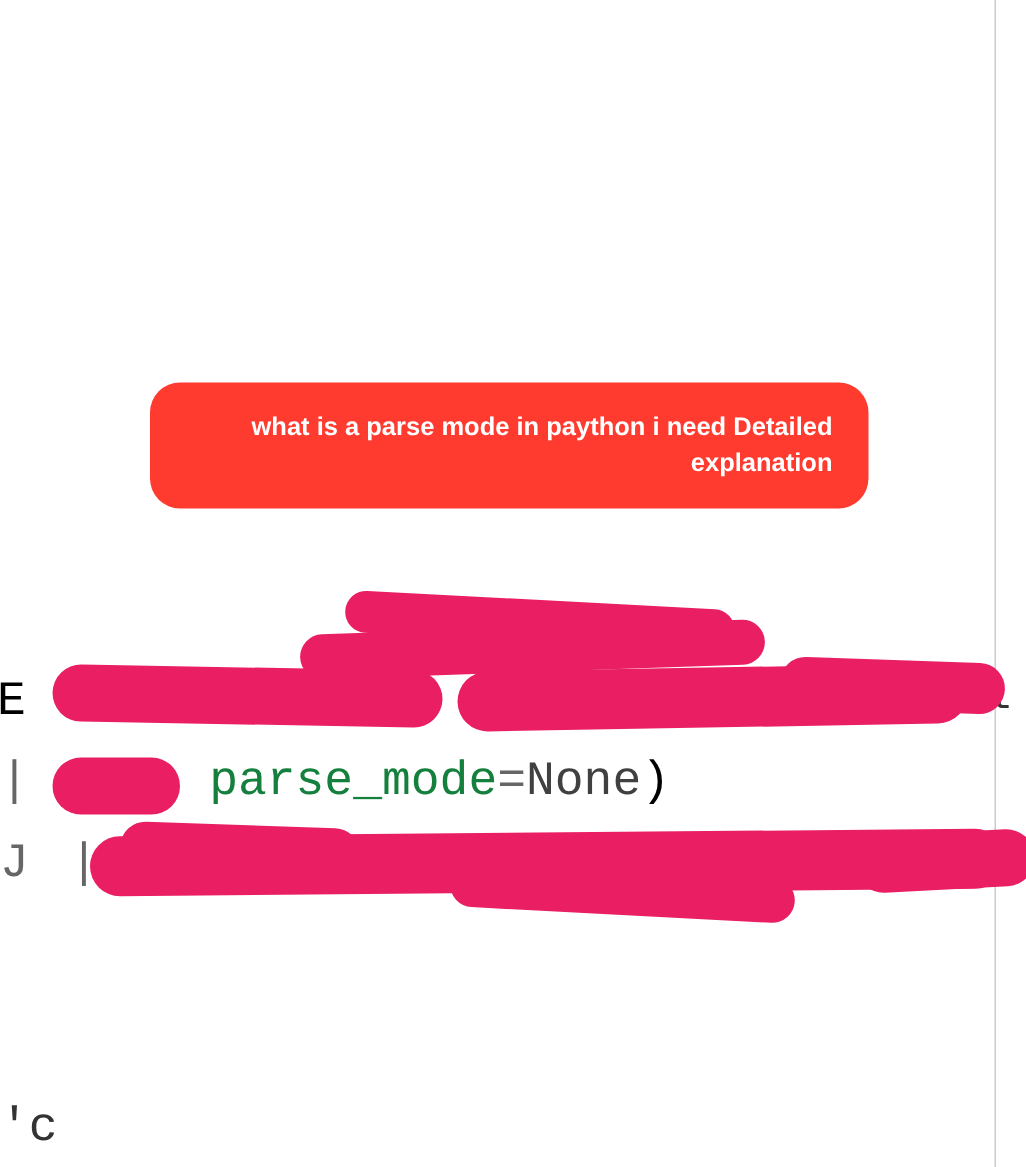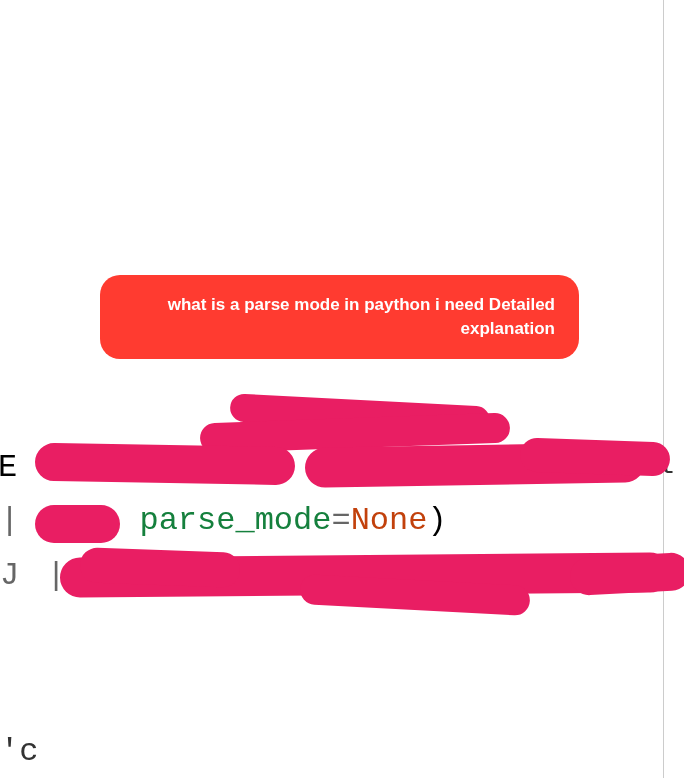--- a/index.html
+++ b/index.html
@@ -25,21 +25,20 @@
       left: 100px;
       right: 105px;
       background: #ff3b30;
       color: #ffffff;
       padding: 18px 24px;
       border-radius: 20px;
       font-size: 17px;
       font-weight: bold;
       text-align: right;
       line-height: 1.4;
-      margin-top: 20px;
     }
     .code-area {
       position: absolute;
       top: 440px;
       left: -5px;
       right: 0;
       font-family: 'Courier New', monospace;
       font-size: 32px;
       line-height: 1.6;
     }
@@ -53,21 +52,21 @@
       margin-top: 5px;
     }
     .code-line3 {
       position: relative;
       height: 50px;
       margin-top: 5px;
     }
     .txt-e { color: #000; font-weight: 500; }
     .txt-comma { color: #666; }
     .txt-parse { color: #15803d; font-family: 'Courier New', monospace; }
-    .txt-none { color: #c2410c; font-family: 'Courier New', monospace; }
+    .txt-none { color: #404040; font-family: 'Courier New', monospace; }
     .txt-paren { color: #000; }
     .txt-partial1 { color: #333; position: absolute; left: 225px; top: 4px; letter-spacing: 2px; font-size: 28px; }
     .txt-partial2 { color: #333; position: absolute; right: 10px; top: 4px; font-size: 28px; }
     .txt-partial3 { color: #333; position: absolute; left: 210px; top: 4px; font-size: 28px; }
     .line2-content { position: absolute; left: 5px; top: 0; white-space: nowrap; }
     .line3-content { position: absolute; left: 5px; top: 0; }
     .bottom-text {
       position: absolute;
       bottom: 8px;
       left: 0;

